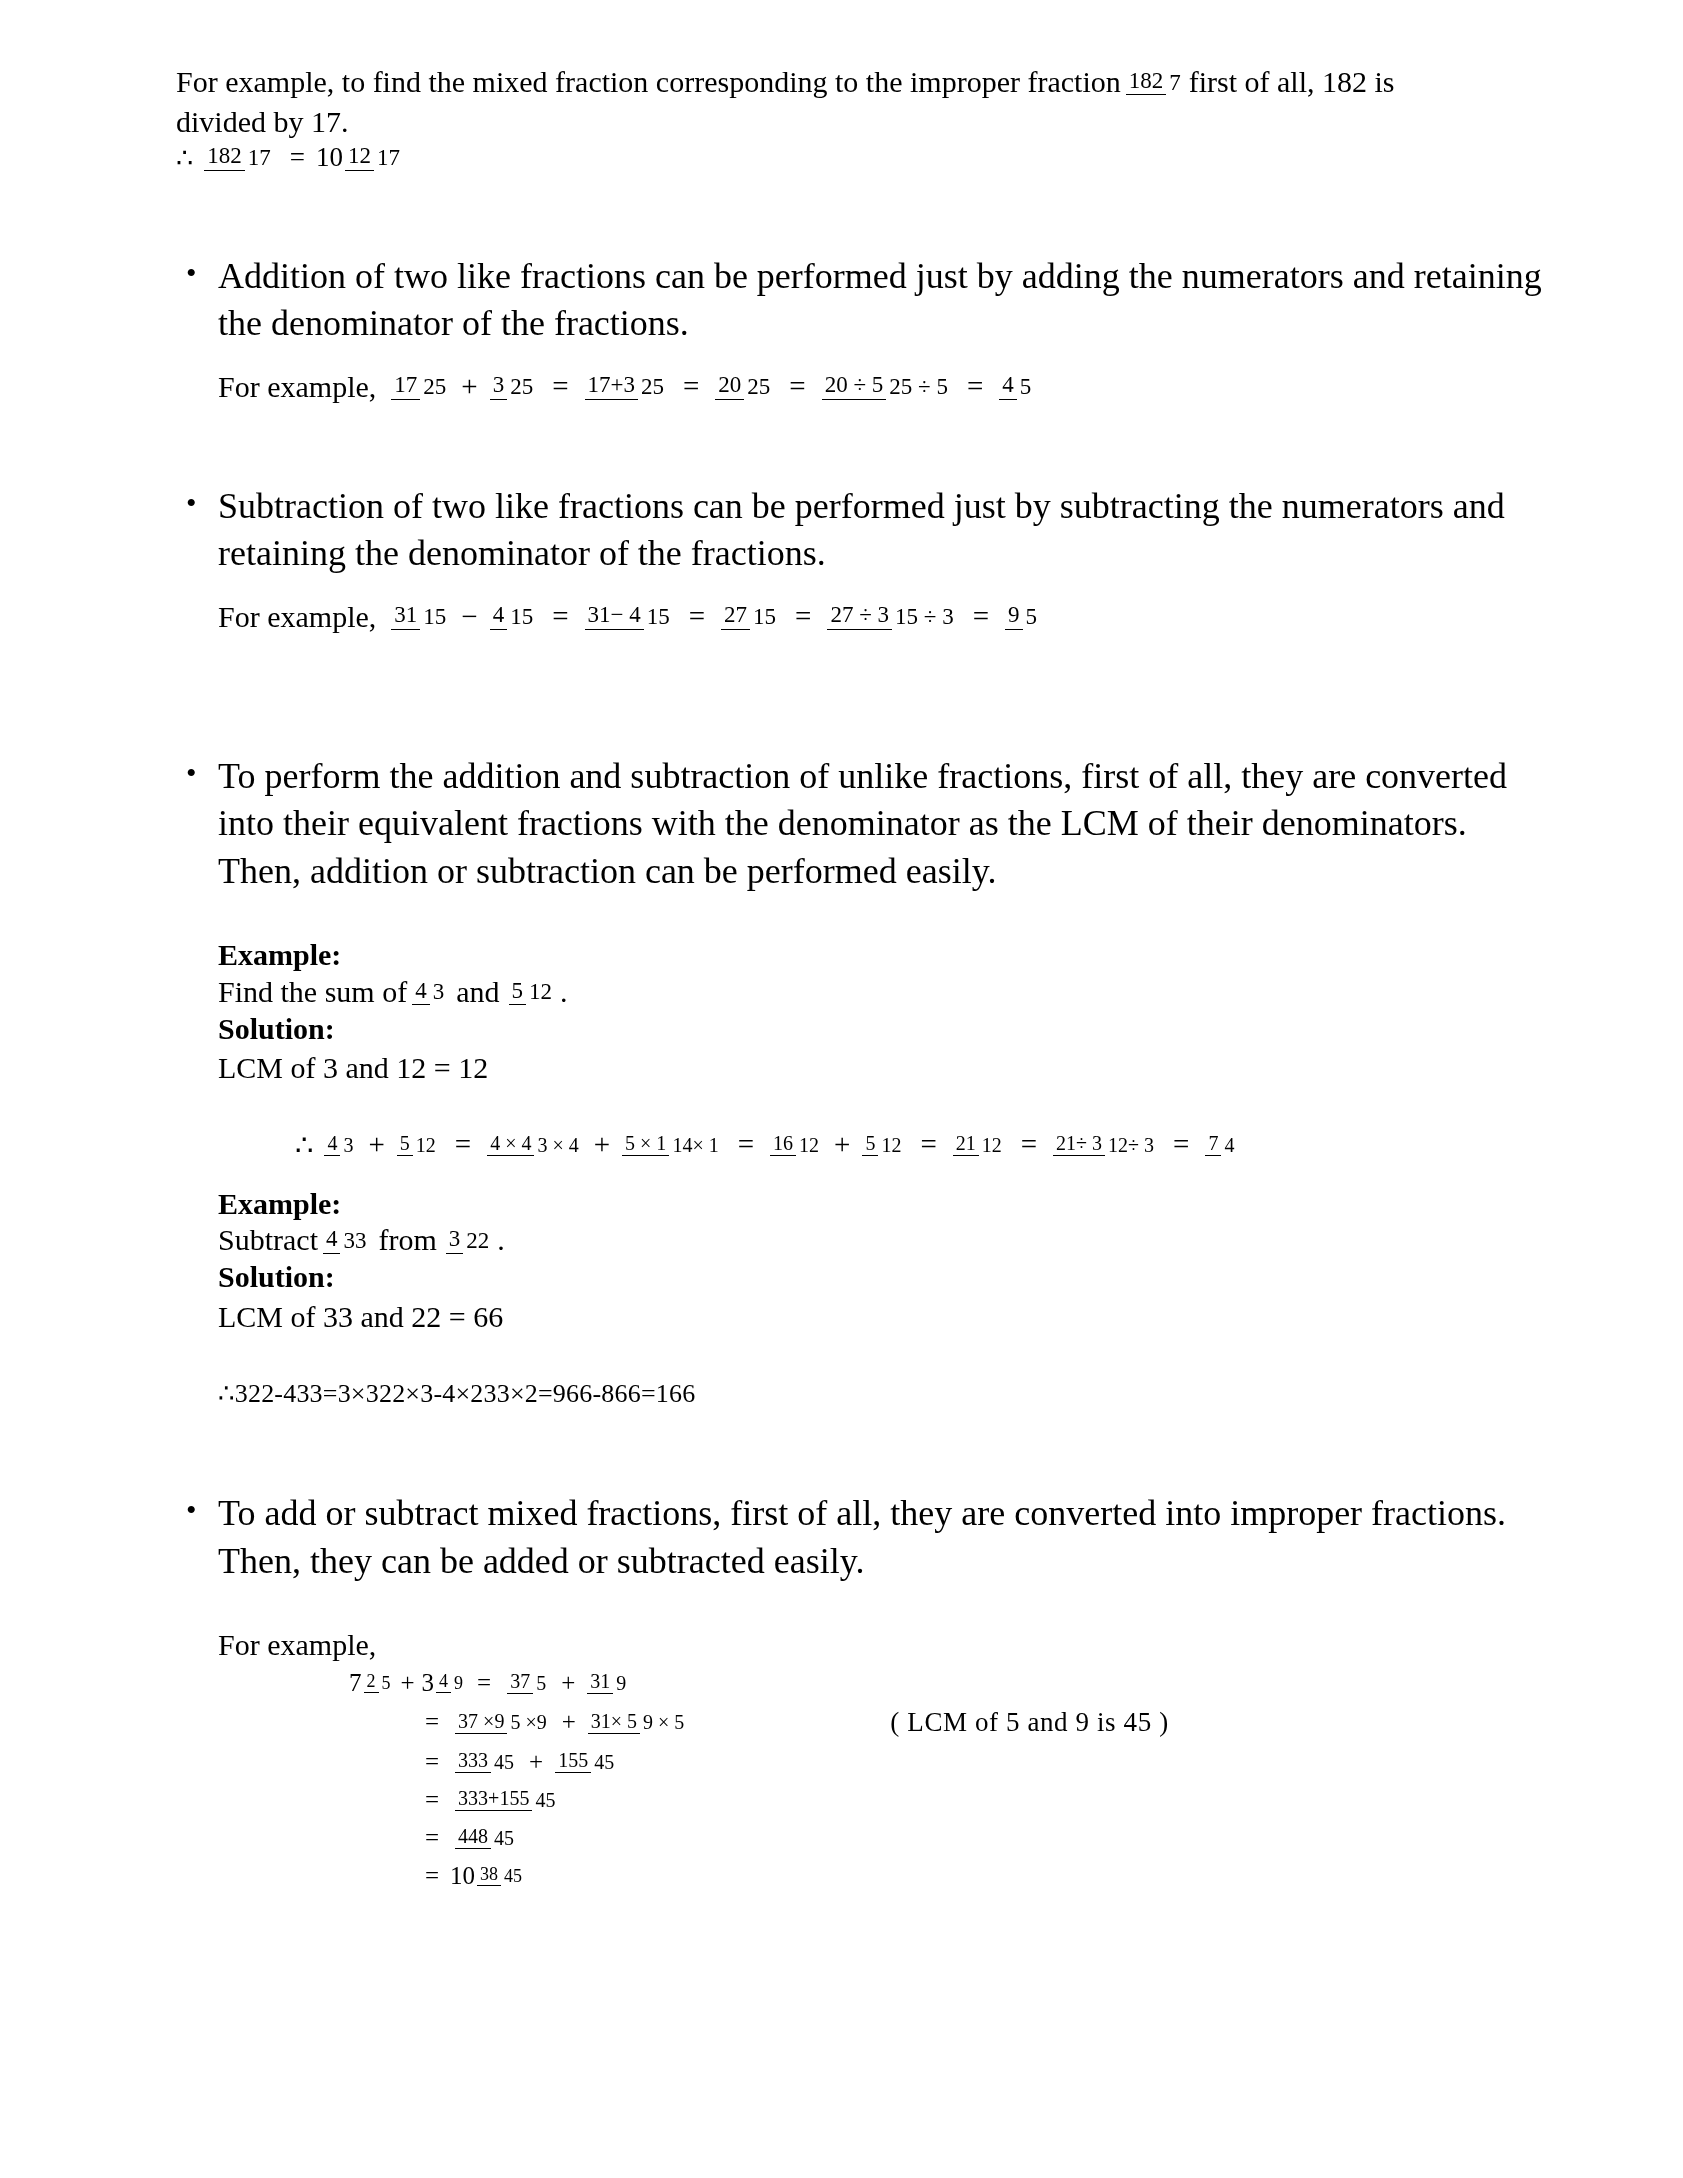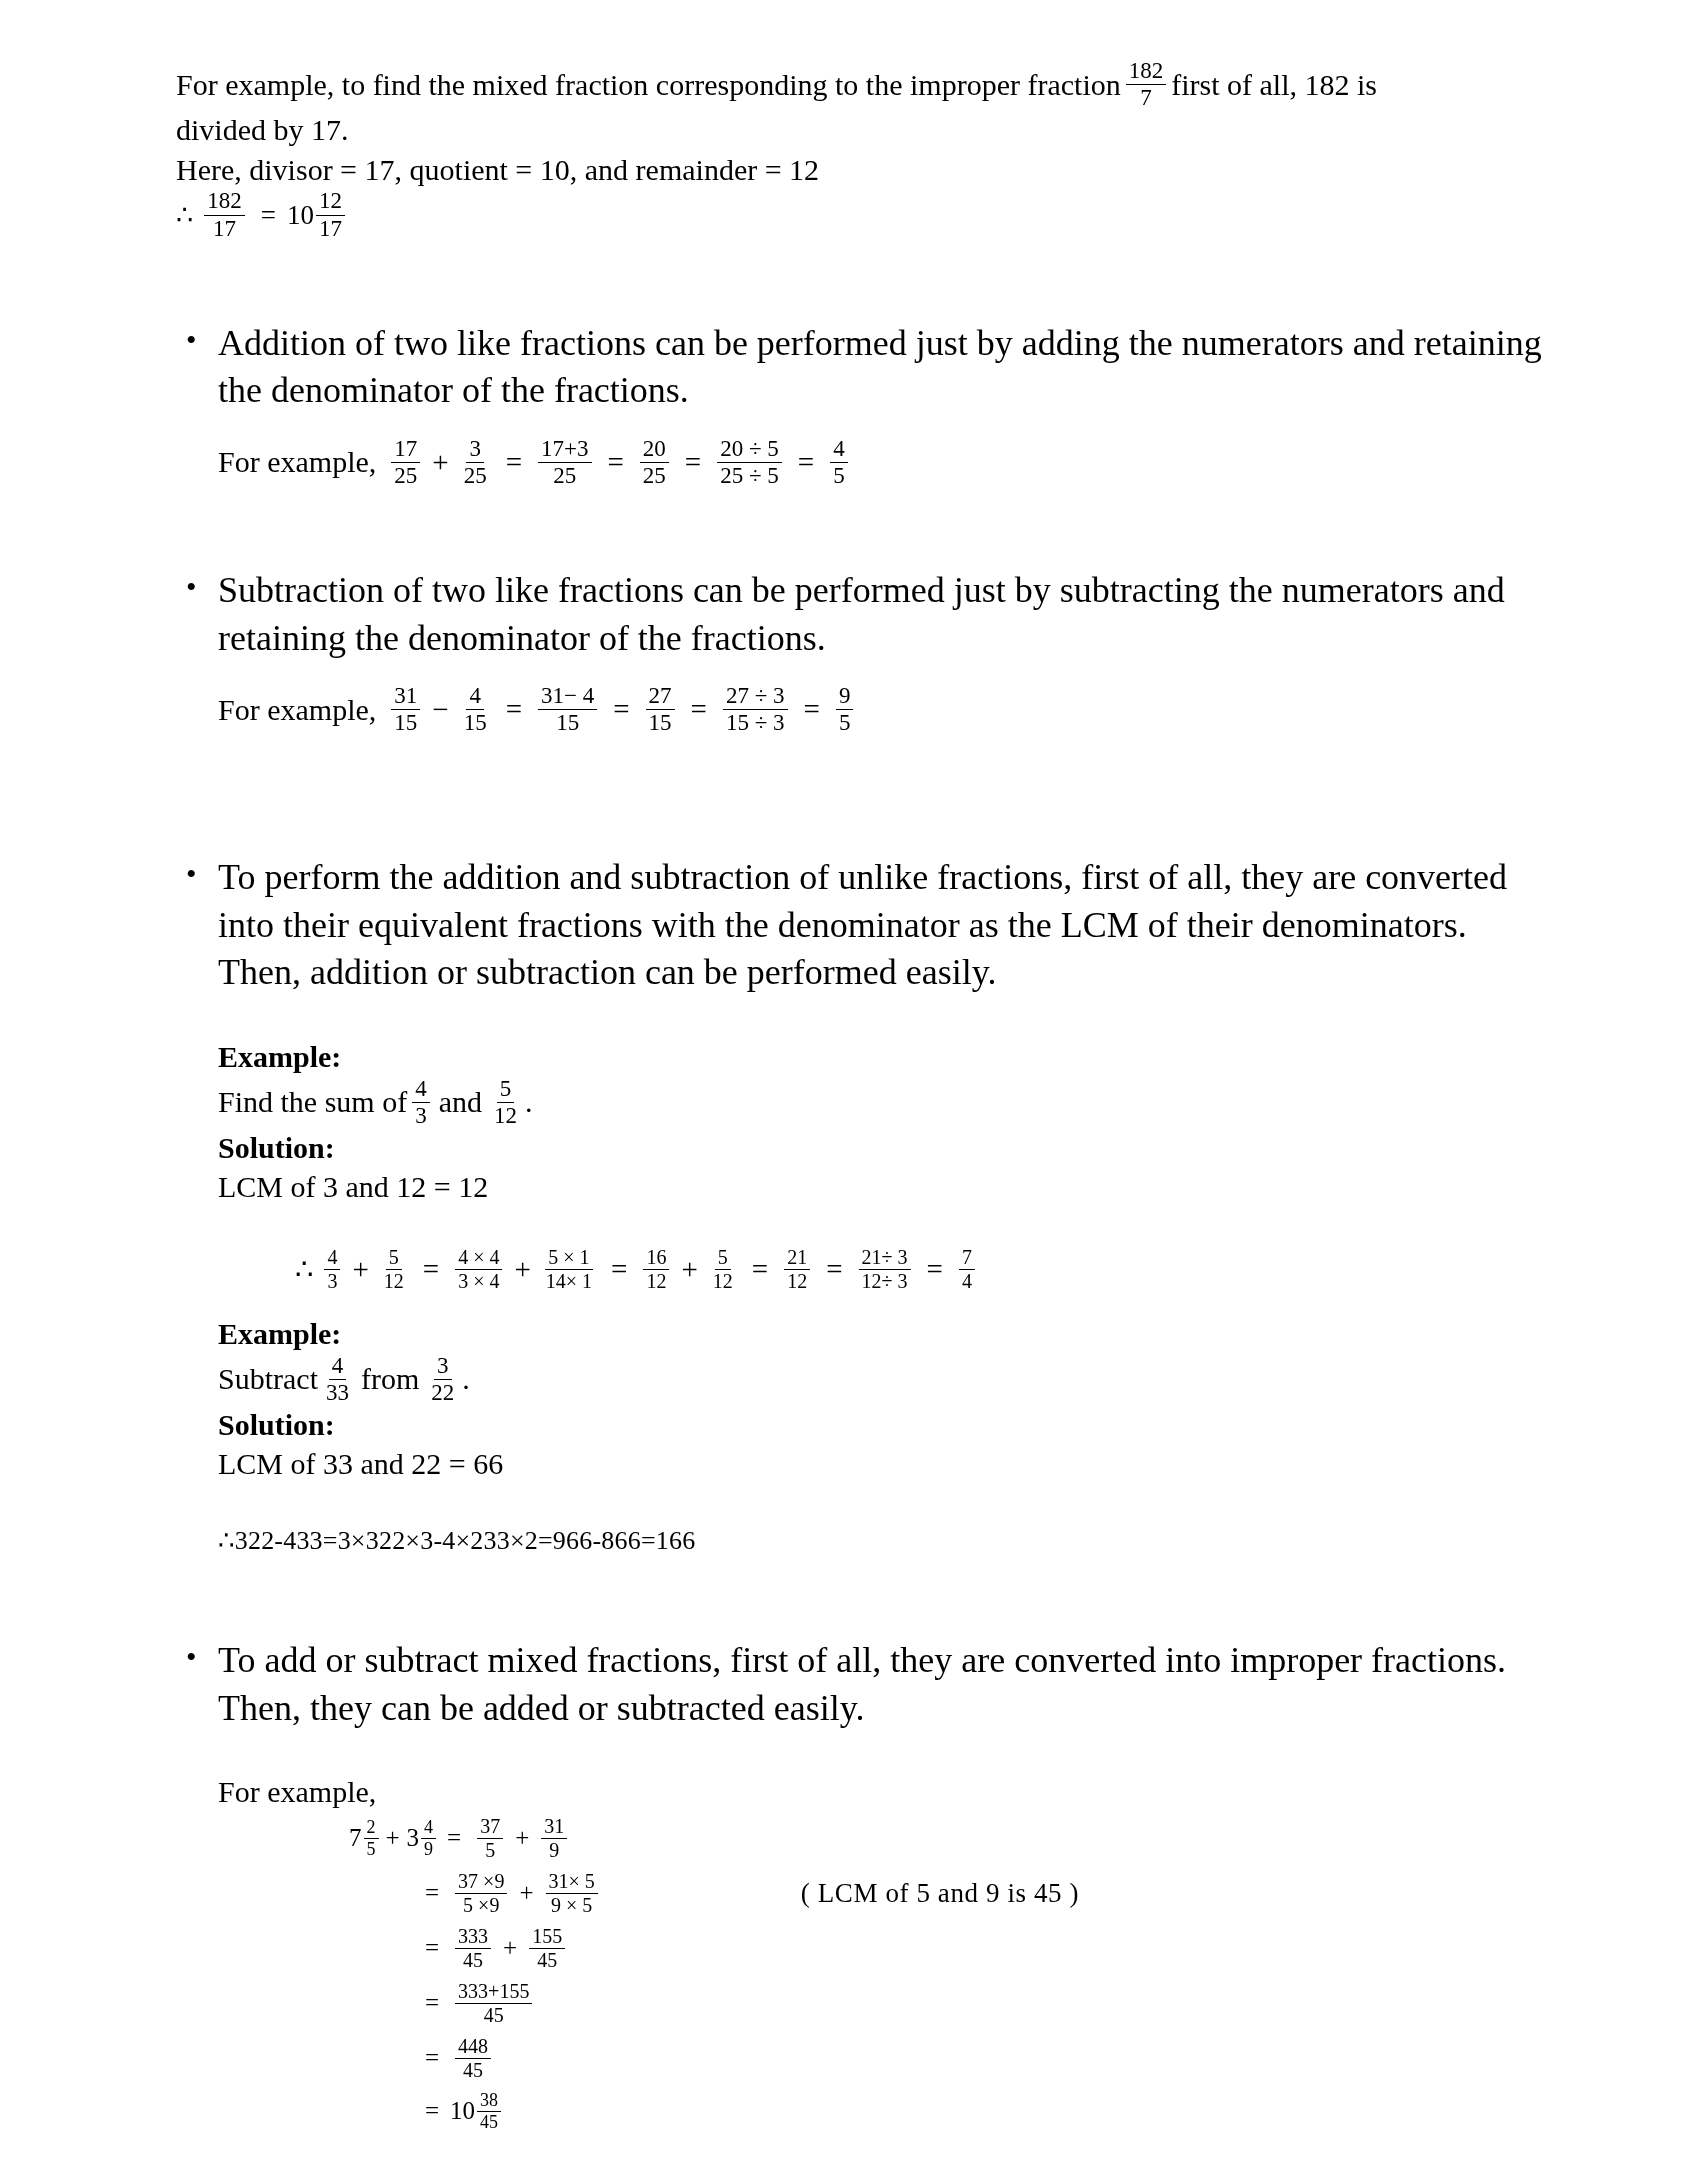--- a/index.html
+++ b/index.html
@@ -68,21 +68,21 @@
     flex-wrap: nowrap;
     font-size: 29px;
   }
   .mrow-base {
     display: inline-flex;
     align-items: center;
     vertical-align: middle;
   }
   .frac {
     display: inline-flex;
-    flex-direction: column;
+    flex-direction: row;
     align-items: center;
     justify-content: center;
     vertical-align: middle;
     margin: 0 5px;
     line-height: 1.05;
   }
   .frac .num {
     display: block;
     padding: 0 3px 1px 3px;
     border-bottom: 1.6px solid #000;
@@ -152,21 +152,20 @@
     <span class="mrow-base">
       <span>For example, to find the mixed fraction corresponding to the improper fraction</span>
       <span class="frac small">
         <span class="num">182</span>
         <span class="den">7</span>
       </span>
       <span>first of all, 182 is</span>
     </span>
   </div>
   <div class="para">divided by 17.</div>
-  <div class="para">Here, divisor = 17, quotient = 10, and remainder = 12</div>
 
   <div class="math-row" style="font-size:27px;">
     <span class="therefore">∴</span>
     <span class="frac small">
       <span class="num">182</span>
       <span class="den">17</span>
     </span>
     <span class="op eq">=</span>
     <span class="mixed">
       <span class="whole">10</span>

